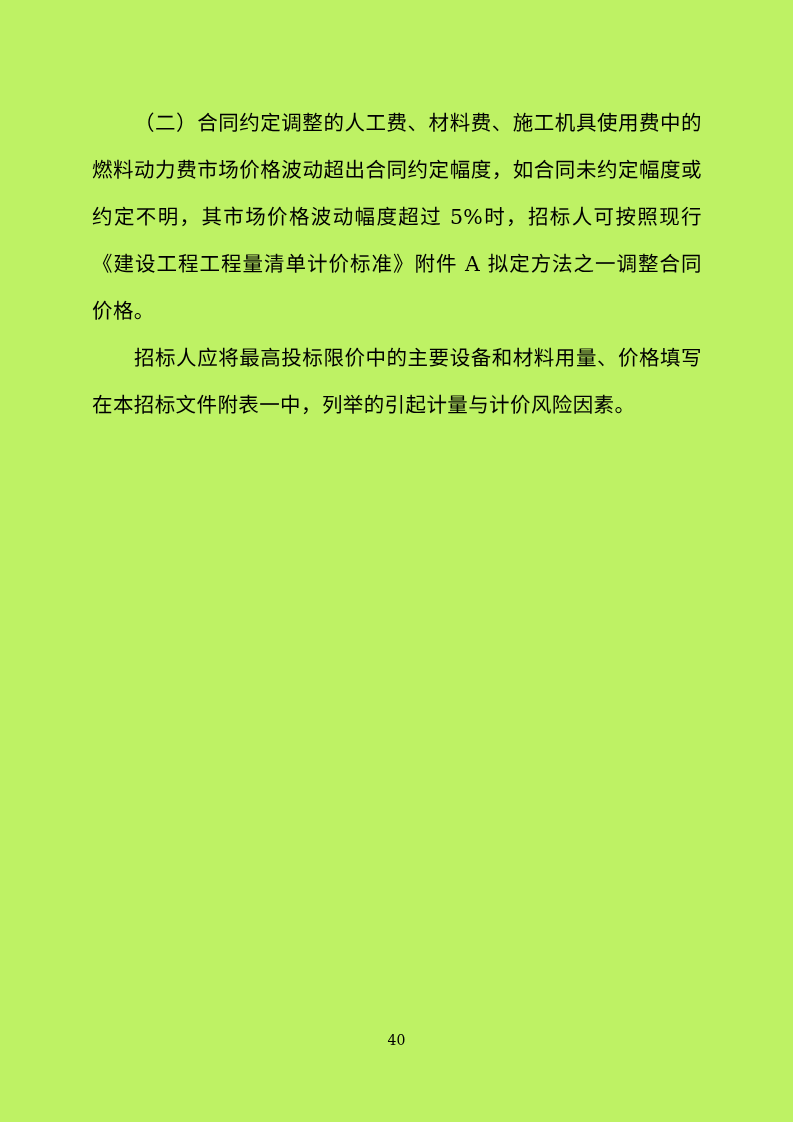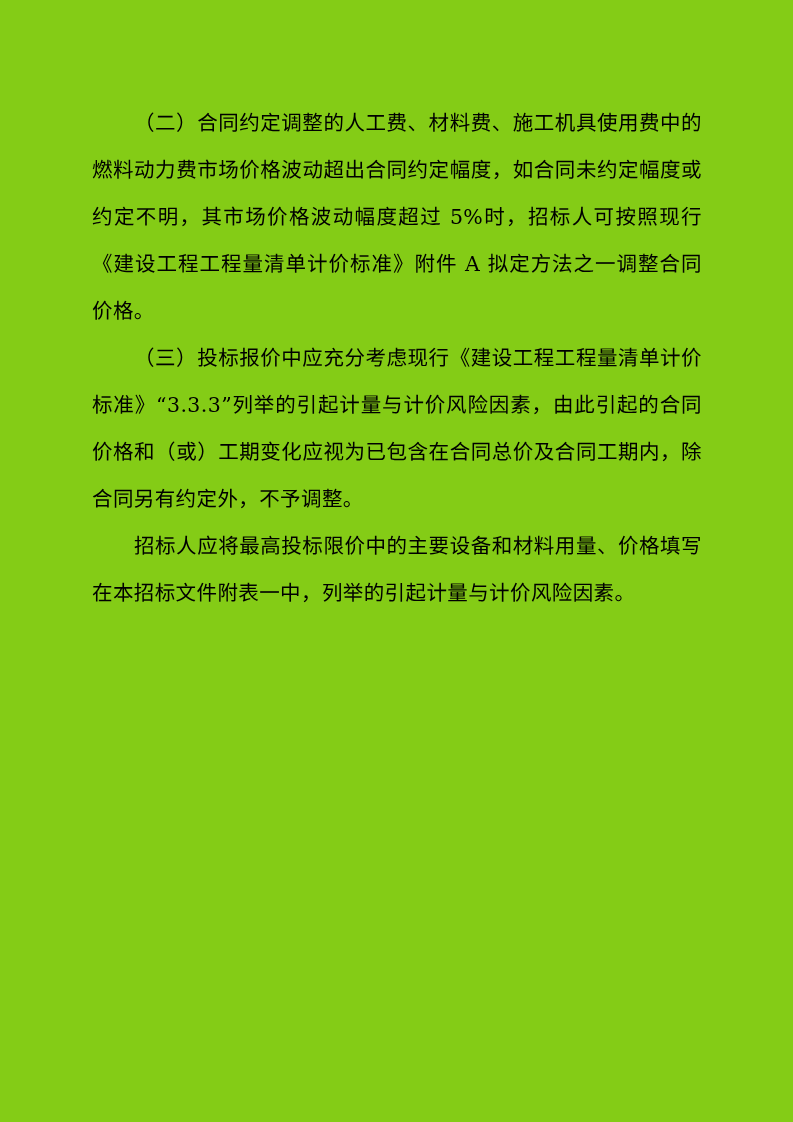--- a/index.html
+++ b/index.html
@@ -8,21 +8,21 @@
     padding: 0;
     background: #b6b6b6;
   }
   body {
     font-family: "DejaVu Serif", "Liberation Serif", serif;
   }
   .page {
     position: relative;
     width: 793px;
     height: 1122px;
-    background: #84cc16;
+    background: #bef264;
     margin: 0 auto;
     overflow: hidden;
     box-sizing: border-box;
   }
   .content {
     position: absolute;
     left: 92px;
     top: 100px;
     width: 610px;
   }
@@ -52,16 +52,16 @@
     color: #000000;
     font-family: "DejaVu Serif", "Liberation Serif", serif;
   }
 </style>
 </head>
 <body>
 
 <div class="page">
   <div class="content">
     <p class="para indent">（二）合同约定调整的人工费、材料费、施工机具使用费中的燃料动力费市场价格波动超出合同约定幅度，如合同未约定幅度或约定不明，其市场价格波动幅度超过 5%时，招标人可按照现行《建设工程工程量清单计价标准》附件 A 拟定方法之一调整合同价格。</p>
-    <p class="para indent">（三）投标报价中应充分考虑现行《建设工程工程量清单计价标准》“3.3.3”列举的引起计量与计价风险因素，由此引起的合同价格和（或）工期变化应视为已包含在合同总价及合同工期内，除合同另有约定外，不予调整。</p>
     <p class="para indent">招标人应将最高投标限价中的主要设备和材料用量、价格填写在本招标文件附表一中，列举的引起计量与计价风险因素。</p>
   </div>
+  <div class="footer">40</div>
 </div>
 
 </body></html>

